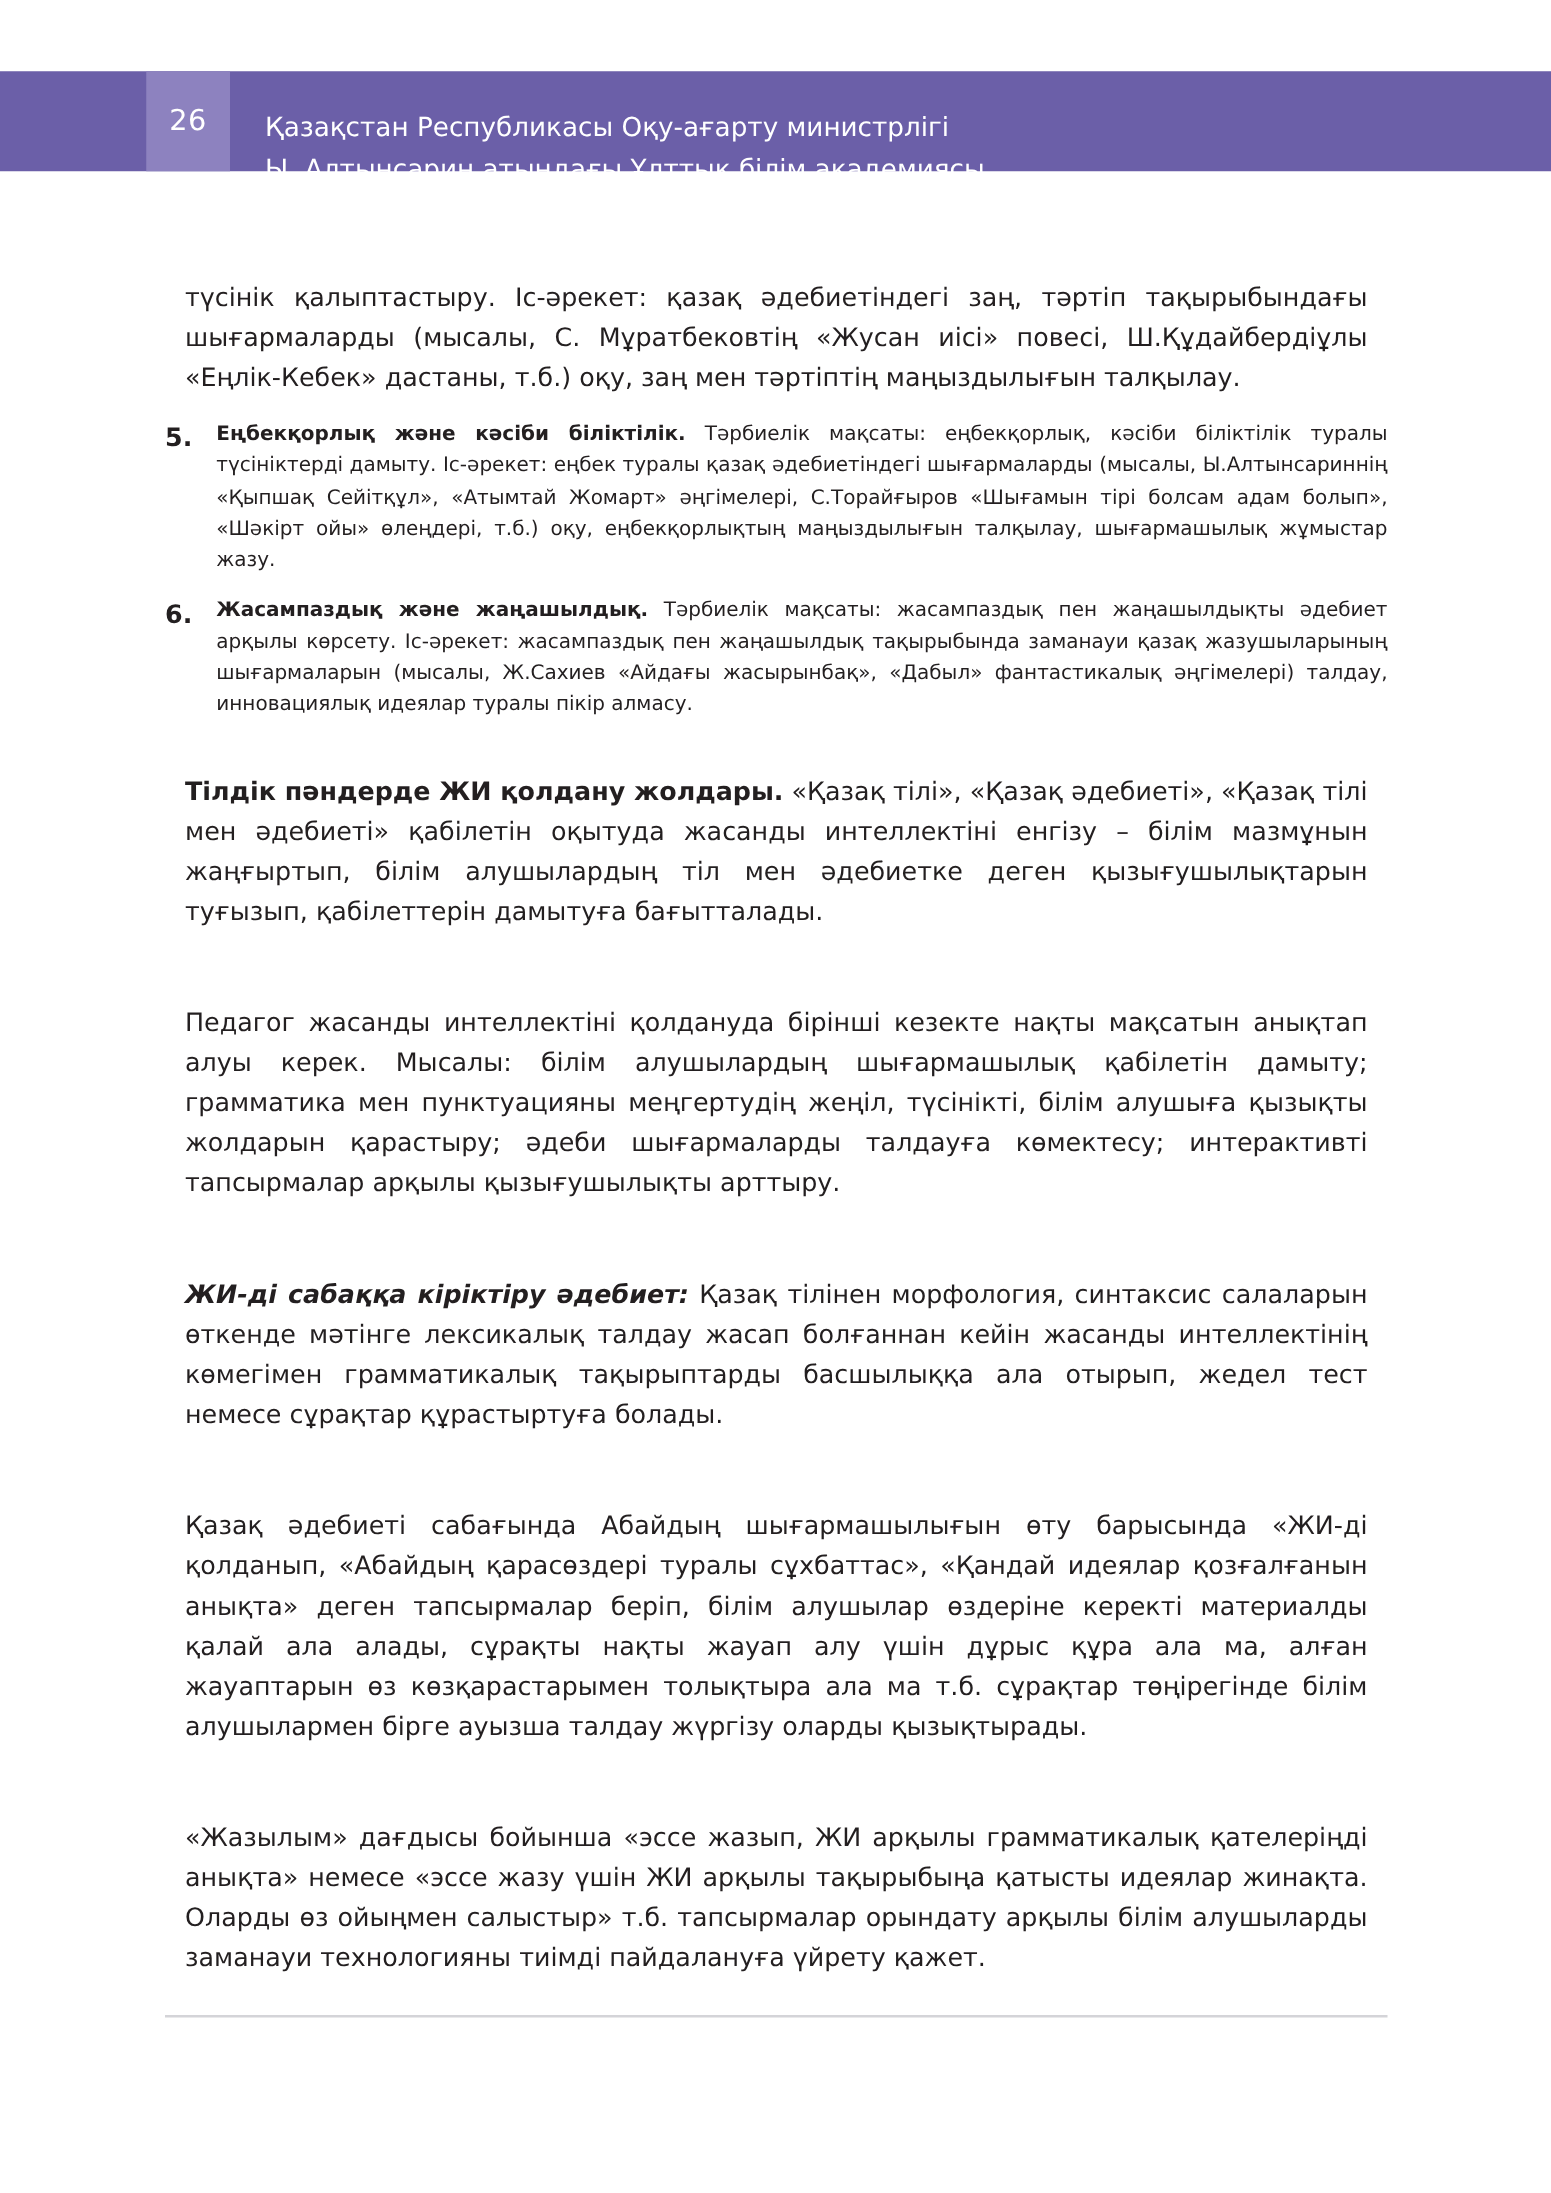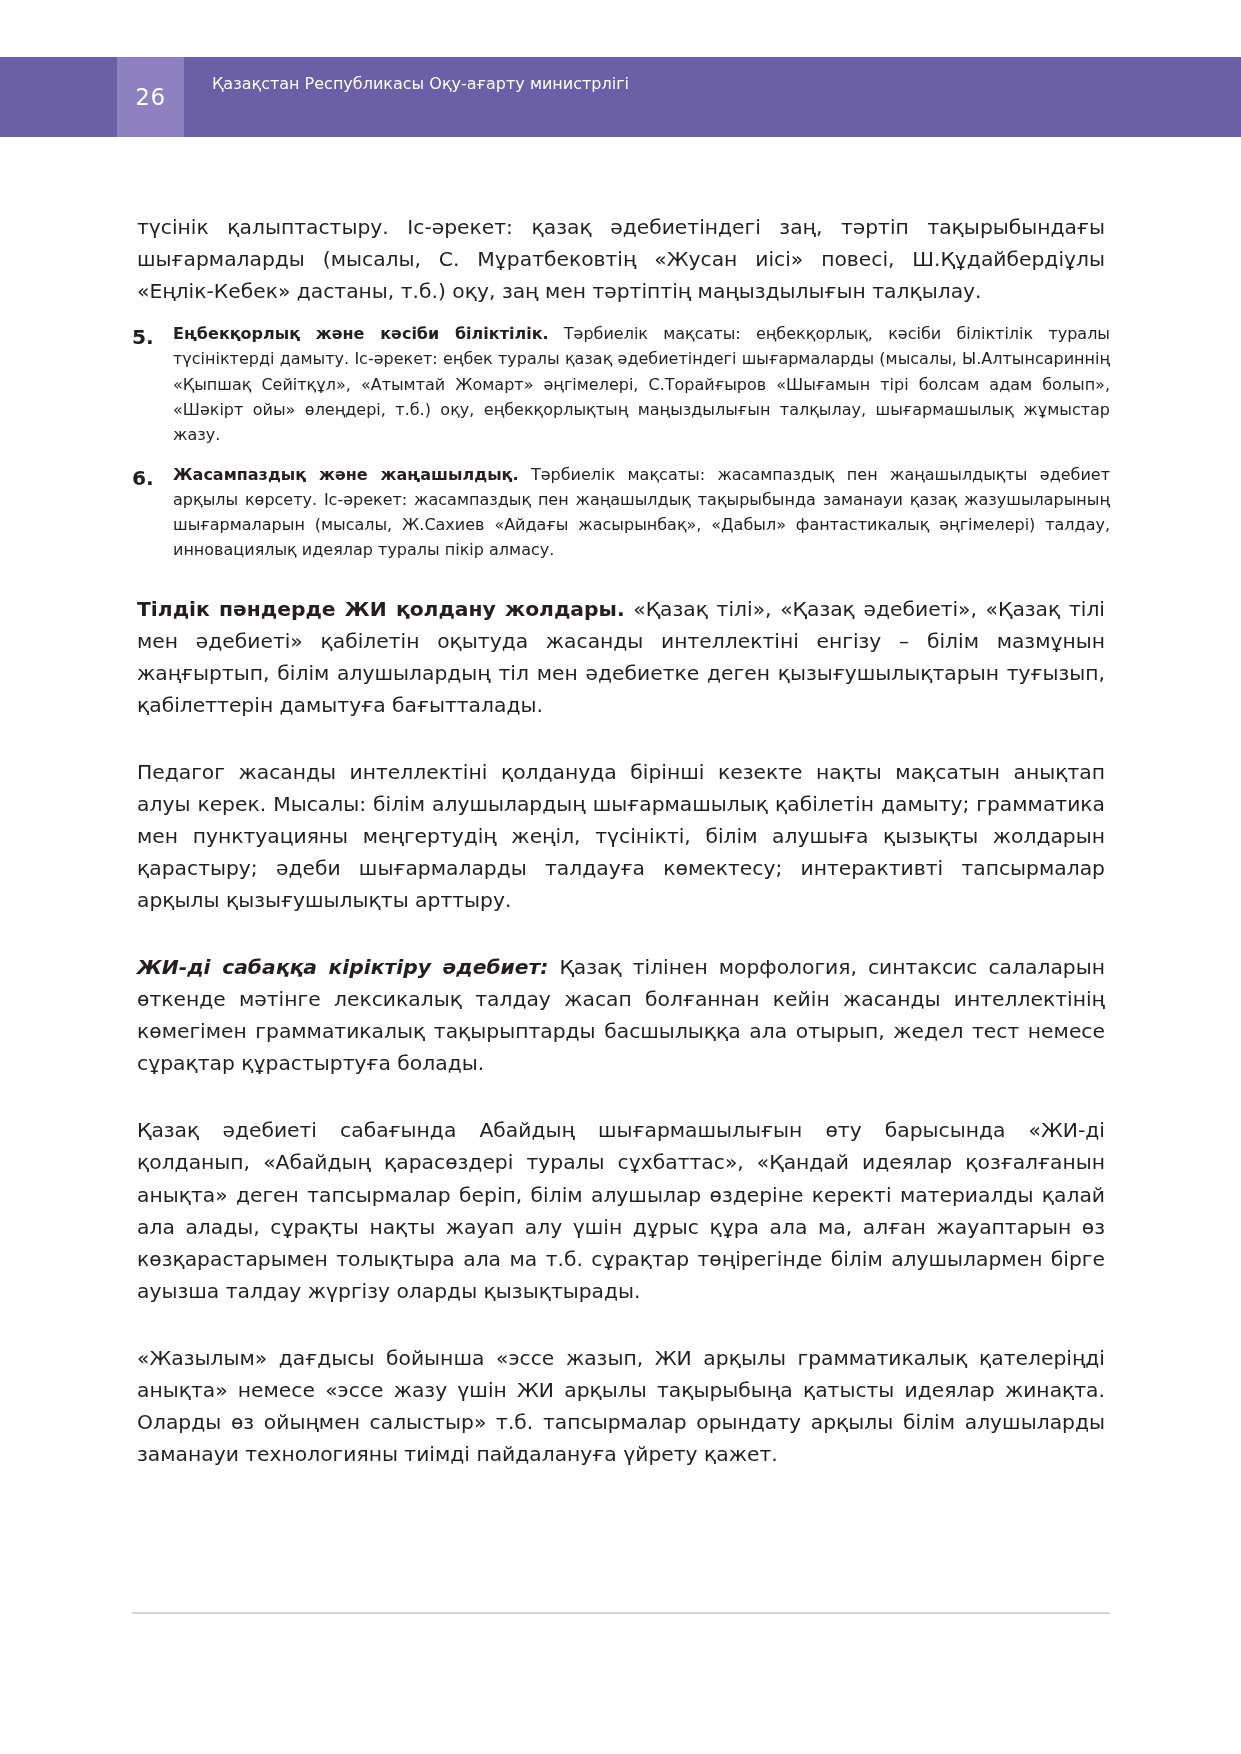--- a/index.html
+++ b/index.html
@@ -41,40 +41,40 @@
     height: 80px;
     display: flex;
     align-items: center;
     justify-content: center;
     color: #ffffff;
     font-size: 23px;
     letter-spacing: 0.5px;
   }
   .header-textblock {
     position: absolute;
-    top: 72px;
+    top: 86px;
     left: 212px;
     color: #ffffff;
-    font-size: 16px;
+    font-size: 21px;
     line-height: 1.55;
   }
   .header-textblock div {
     white-space: nowrap;
   }
 
   
   .content {
     position: absolute;
     top: 206px;
     left: 132px;
     width: 978px;
   }
 
   p {
-    margin: 5px;
+    margin: 16px;
     font-size: 20.3px;
     line-height: 1.58;
     text-align: justify;
     text-justify: inter-word;
     color: #231f20;
   }
 
   .para-gap { height: 25px; }
 
   
@@ -114,20 +114,21 @@
   }
 </style>
 </head>
 <body>
 
 <div class="header-band"></div>
 <div class="header-pagebox"></div>
 <div class="header-pagenum">26</div>
 <div class="header-textblock">
   <div>Қазақстан Республикасы Оқу-ағарту министрлігі</div>
+  <div>Ы. Алтынсарин атындағы Ұлттық білім академиясы</div>
 </div>
 
 <div class="content">
 
   <p>түсінік қалыптастыру. Іс-әрекет: қазақ әдебиетіндегі заң, тәртіп тақырыбындағы шығармаларды (мысалы, С. Мұратбековтің «Жусан иісі» повесі, Ш.Құдайбердіұлы «Еңлік-Кебек» дастаны, т.б.) оқу, заң мен тәртіптің маңыздылығын талқылау.</p>
 
   <div class="list-item">
     <div class="num">5.</div>
     <div class="body"><b>Еңбекқорлық және кәсіби біліктілік.</b><span> Тәрбиелік мақсаты: еңбекқорлық, кәсіби біліктілік туралы түсініктерді дамыту. Іс-әрекет: еңбек туралы қазақ әдебиетіндегі шығармаларды (мысалы, Ы.Алтынсариннің «Қыпшақ Сейітқұл», «Атымтай Жомарт» әңгімелері, С.Торайғыров «Шығамын тірі болсам адам болып», «Шәкірт ойы» өлеңдері, т.б.) оқу, еңбекқорлықтың маңыздылығын талқылау, шығармашылық жұмыстар жазу.</span></div>
   </div>

